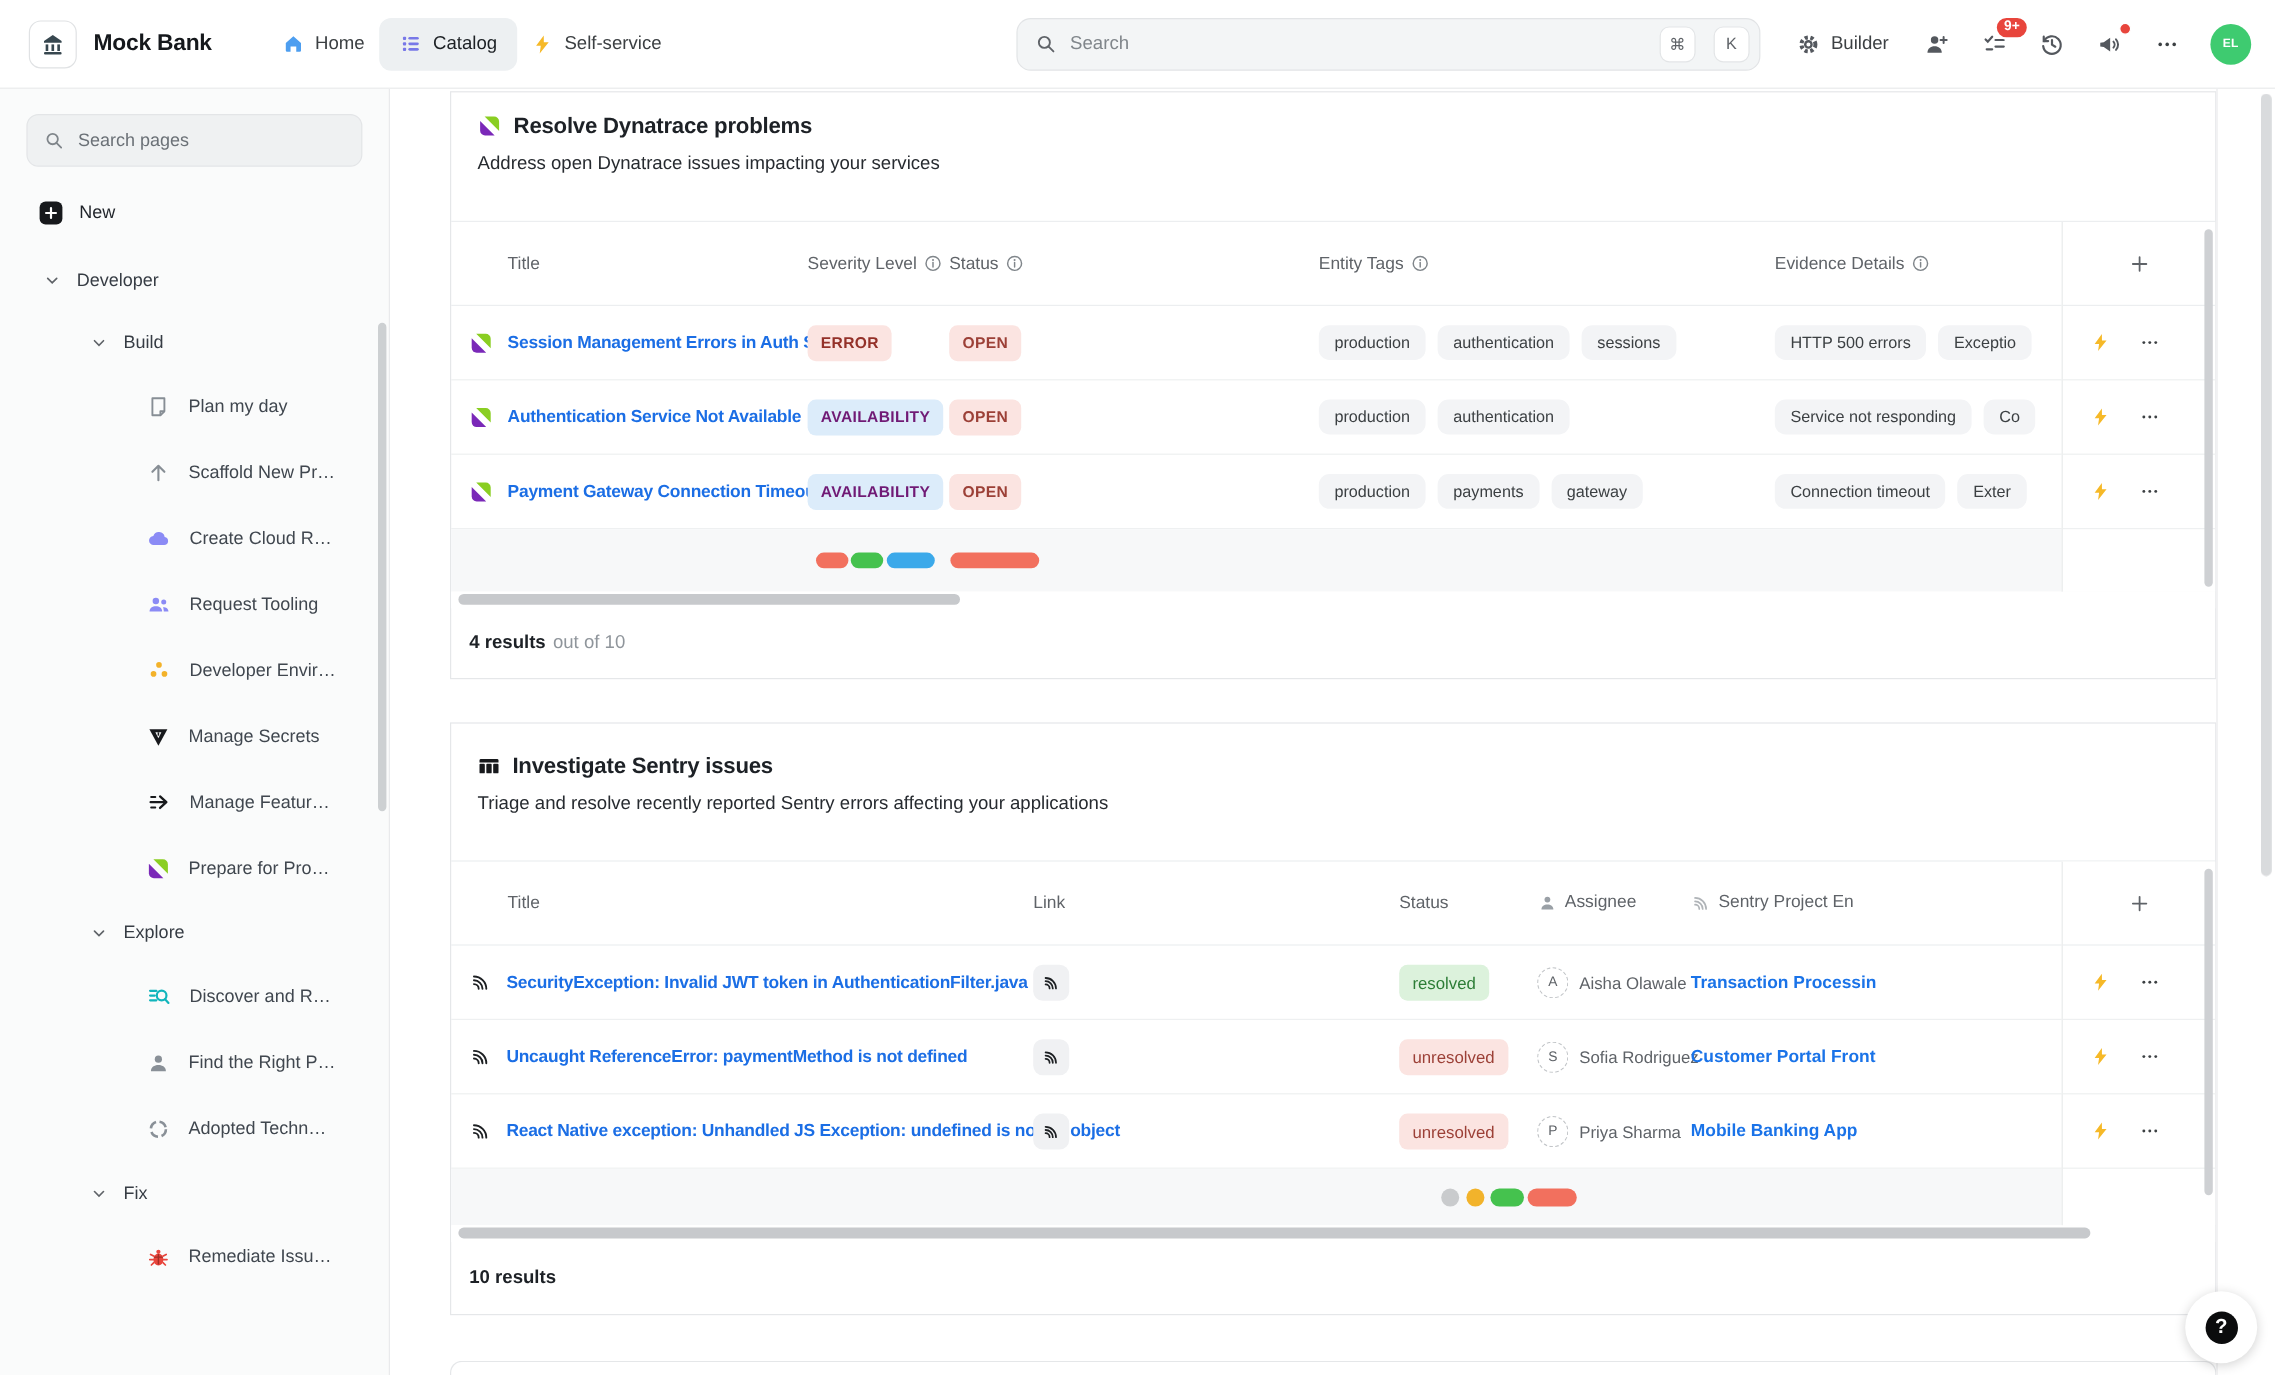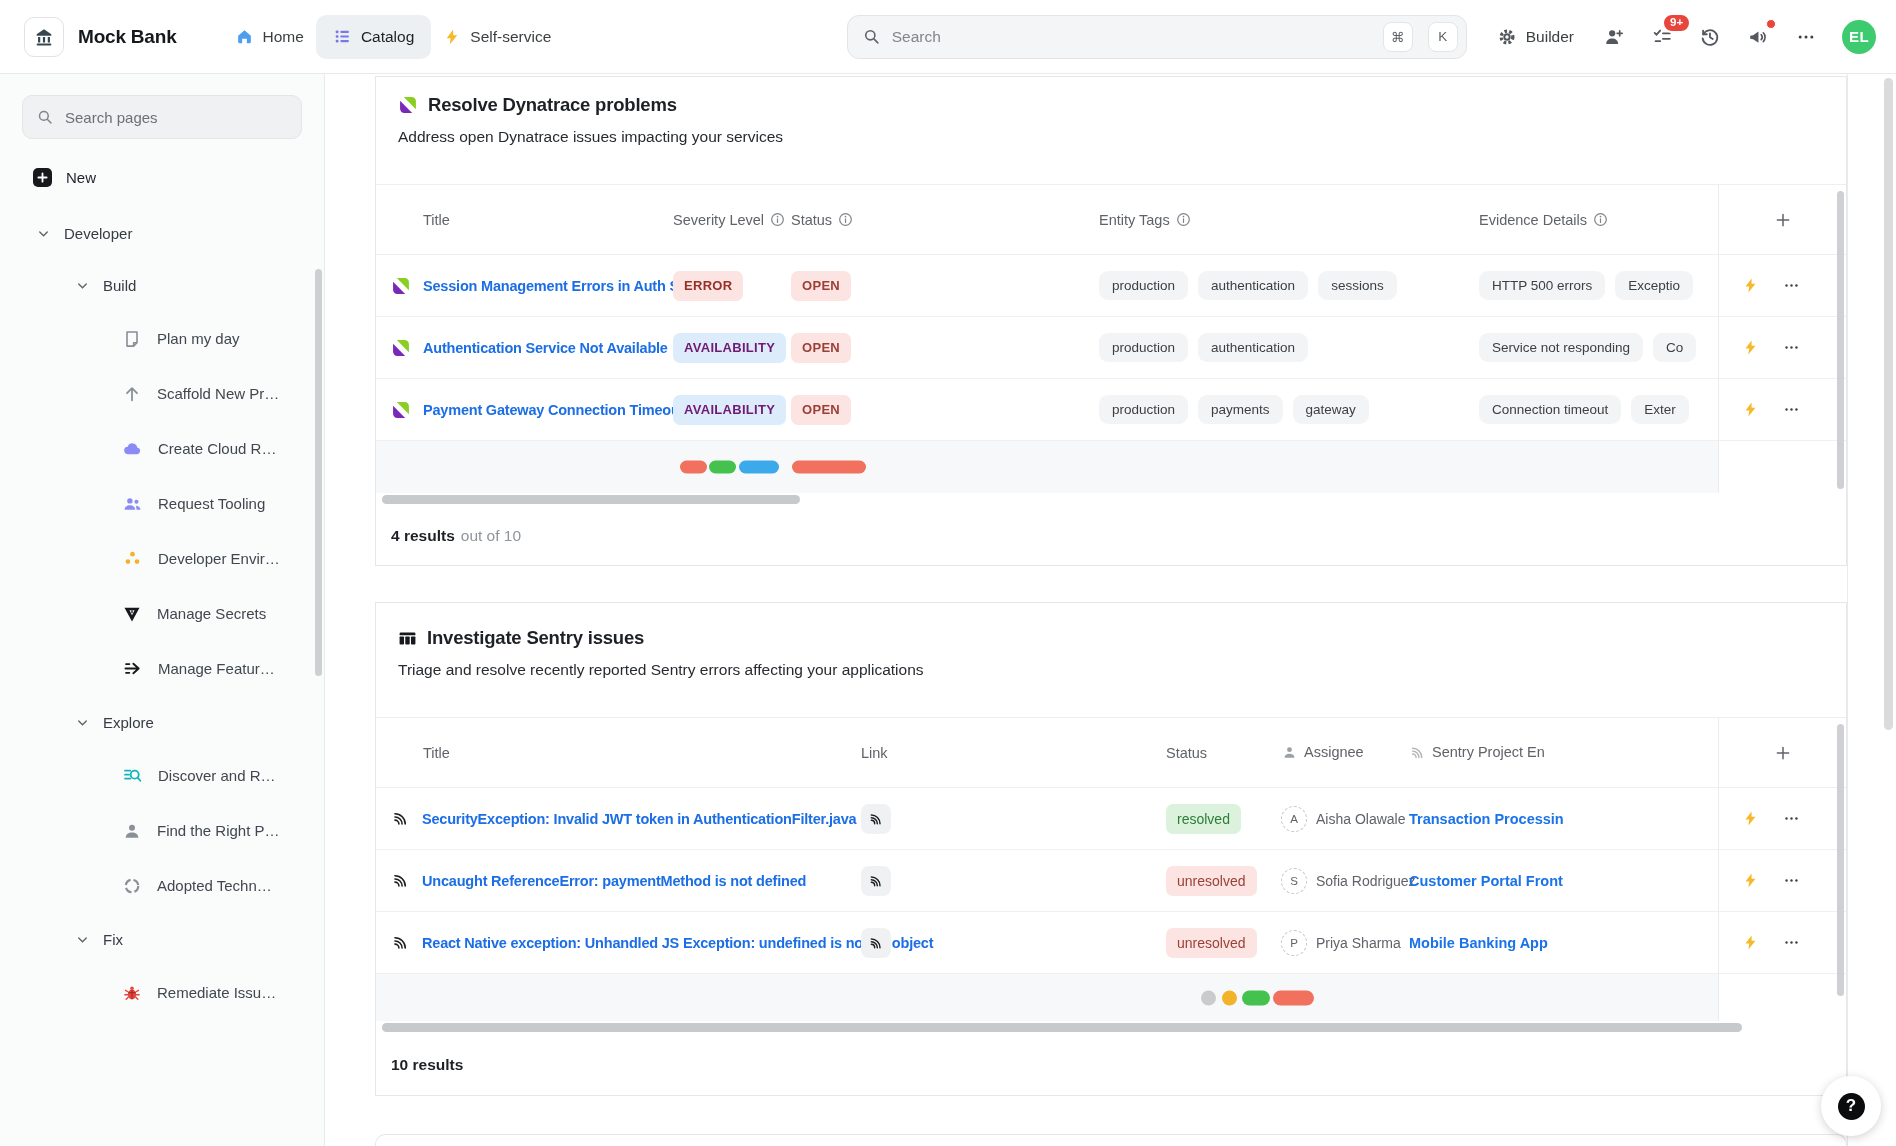--- a/index.html
+++ b/index.html
@@ -23,21 +23,21 @@
   .kcap { width:30px; height:30px; background:#fff; border:1px solid #e3e5e7; border-radius:8px;
     display:flex; align-items:center; justify-content:center; font-size:13.5px; color:#5f6368; margin-left:4px;}
   .nav-right { display:flex; align-items:center; margin-left:18px; gap:8px; }
   .icon-btn { position:relative; width:40px; height:40px; display:flex; align-items:center;
     justify-content:center; cursor:pointer; border-radius:8px; }
   .nbadge { position:absolute; top:-4px; left:20px; background:#e8453c; color:#fff; font-size:11.5px;
     font-weight:700; border-radius:10px; padding:2.5px 6px; line-height:1; border:2px solid #fff;}
   .reddot { position:absolute; top:2px; right:2px; width:10px; height:10px; background:#e8453c;
     border-radius:50%; border:1.5px solid #fff;}
   .avatar { width:34px; height:34px; border-radius:50%; background:#3ecb70; color:#fff;
-    font-size:15px; font-weight:700; display:flex; align-items:center; justify-content:center;
+    font-size:10px; font-weight:700; display:flex; align-items:center; justify-content:center;
     margin-left:8px; cursor:pointer; letter-spacing:.3px;}
 
   
   .shell { display:flex; height:1072px; }
 
   
   .sidebar { width:325px; flex:0 0 325px; background:#fafbfb; border-right:1px solid #e9eaec;
     position:relative; padding-top:21px; overflow:hidden; }
   .side-search { margin:0 22px 18px 22px; height:44px; background:#eff1f2; border:1px solid #e3e5e7;
     border-radius:10px; display:flex; align-items:center; gap:11px; padding-left:13px; cursor:text;}
@@ -368,20 +368,29 @@
   <div class="sitem">
     <span>
       <svg width="21" height="21" viewBox="0 0 24 24" fill="none" stroke="#17191c" stroke-width="2.2" stroke-linecap="round" stroke-linejoin="round">
         <path d="M4 12 h14 M13 6.5 19 12 13 17.5"></path>
             <path d="M4.5 7 h4 M4.5 17 h4" stroke-width="1.8"></path>
       </svg>
     </span>
     <span>Manage Featur…</span>
   </div>
 
+  <div class="sitem">
+    <span>
+      <svg width="20" height="20" viewBox="0 0 24 24">
+        <path d="M7 2.5 h9.5 a5 5 0 0 1 5 5 V17 Z" fill="#8ace22"></path>
+        <path d="M17 21.5 H7.5 a5 5 0 0 1 -5 -5 V7 Z" fill="#7a28b8"></path>
+      </svg>
+    </span>
+    <span>Prepare for Pro…</span>
+  </div>
 
   <div class="sec lvl1">
     <span>
       <svg width="15" height="15" viewBox="0 0 24 24" fill="none" stroke="#5f6368" stroke-width="2.2" stroke-linecap="round">
             <path d="M6 9.5 12 15.5 18 9.5"></path>
           </svg>
     </span>
     <span>Explore</span>
   </div>
 

